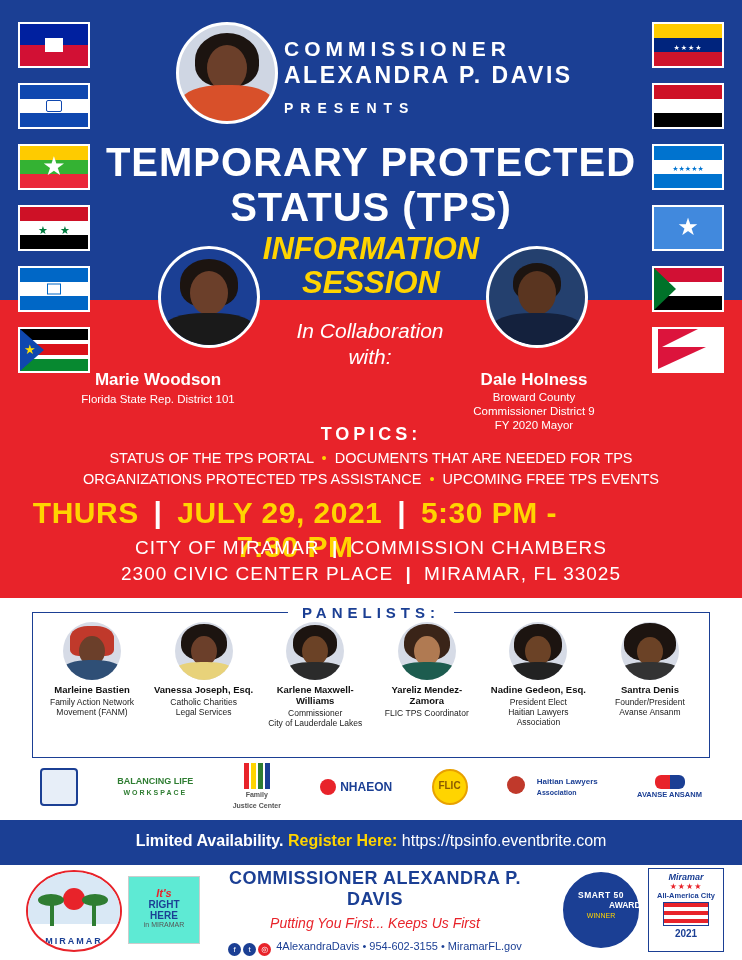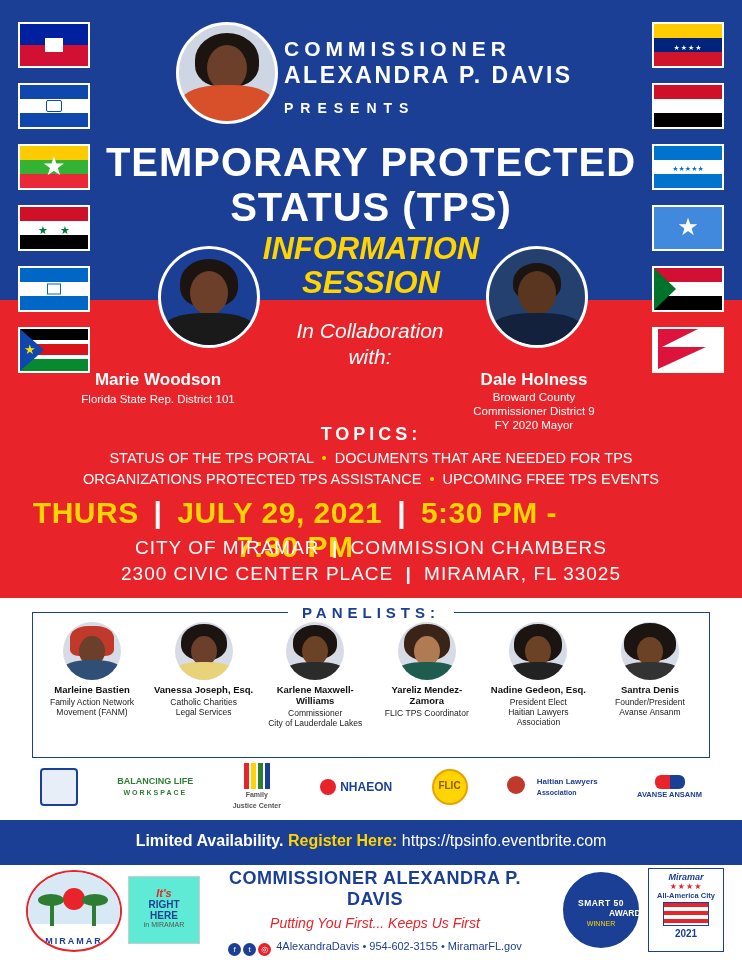--- a/index.html
+++ b/index.html
@@ -156,21 +156,21 @@
   .fc-name .bold{color:#1b3f94;}
   .fc-tag{font-size:14px;color:#e8232a;font-style:italic;margin-top:5px;}
   .fc-contact{font-size:11px;color:#1b3f94;margin-top:9px;}
   .soc{display:inline-block;width:13px;height:13px;border-radius:50%;background:#1b3f94;color:#fff;font-size:8px;line-height:13px;text-align:center;margin-right:2px;vertical-align:-2px;}
   .soc.ig{background:#e8232a;}
 
   .smart50{
     position:absolute;left:563px;top:872px;width:72px;height:72px;border-radius:50%;
     background:#1b3f94;color:#ffffff;text-align:center;border:2px solid #1b3f94;
   }
-  .s50-1{font-size:8.5px;font-weight:bold;margin-top:24px;letter-spacing:0.5px;}
+  .s50-1{font-size:8.5px;font-weight:bold;margin-top:16px;letter-spacing:0.5px;}
   .s50-2{font-size:8.5px;font-weight:bold;padding-left:44px;}
   .s50-3{font-size:7px;color:#ffd400;margin-top:2px;}
 
   .aac{
     position:absolute;left:648px;top:868px;width:74px;height:82px;
     border:1px solid #1b3f94;text-align:center;background:#ffffff;
   }
   .aac-t{font-size:9px;color:#1b3f94;font-weight:bold;font-style:italic;margin-top:3px;}
   .aac-s{font-size:8px;color:#e8232a;letter-spacing:1px;}
   .aac-b{font-size:7.5px;font-weight:bold;color:#1b3f94;}

